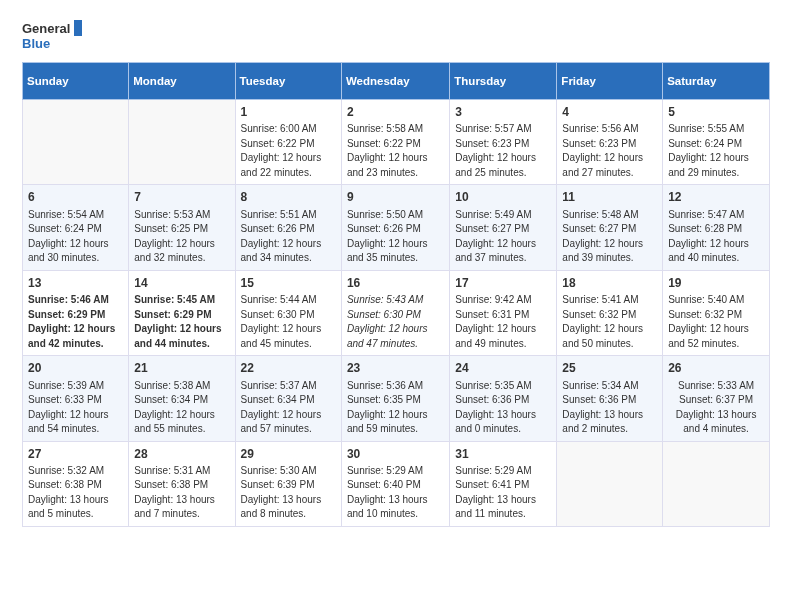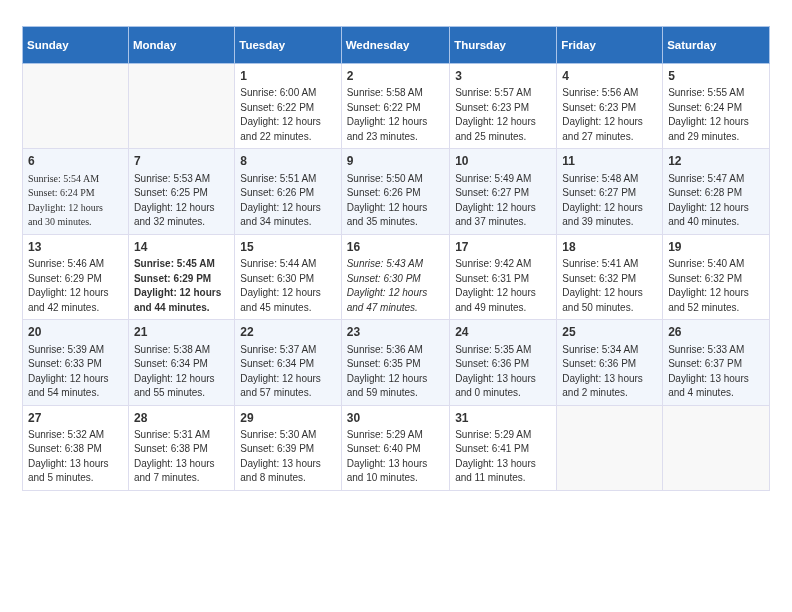--- a/index.html
+++ b/index.html
@@ -83,20 +83,33 @@
       background: #fff;
     }
     .calendar tbody tr:nth-child(even) td:not(.empty) {
       background: #f2f6fc;
     }
   </style>
 </head>
 <body>
 
 <div class="page">
+  <div class="header-row">
+    <div class="logo">
+    <svg width="60" height="36" viewBox="0 0 60 36" xmlns="http://www.w3.org/2000/svg">
+      <text x="0" y="15" font-size="13" font-weight="bold" fill="#333" font-family="Arial">General</text>
+      <text x="0" y="30" font-size="13" font-weight="bold" fill="#2a6ebb" font-family="Arial">Blue</text>
+      <polygon points="56,2 64,2 64,18 56,18" fill="#2a6ebb" transform="translate(-4,0)"></polygon>
+    </svg>
+  </div>
+    <div class="title-block">
+      <div class="month-title"></div>
+      <div class="location"></div>
+    </div>
+  </div>
 
   <table class="calendar">
     <thead>
       <tr>
       <th>Sunday</th>
           <th>Monday</th>
           <th>Tuesday</th>
           <th>Wednesday</th>
           <th>Thursday</th>
           <th>Friday</th>
@@ -139,21 +152,21 @@
             <span class="day-num">5</span>
             <div class="day-detail" style="white-space: pre-line;">Sunrise: 5:55 AM
 Sunset: 6:24 PM
 Daylight: 12 hours
 and 29 minutes.</div>
           </td>
         </tr>
         <tr>
           <td>
             <span class="day-num">6</span>
-            <div class="day-detail" style="white-space: pre-line; font-family: Liberation Serif, serif;">Sunrise: 5:54 AM
+            <div class="day-detail" style="white-space: pre-line;">Sunrise: 5:54 AM
 Sunset: 6:24 PM
 Daylight: 12 hours
 and 30 minutes.</div>
           </td>
           <td>
             <span class="day-num">7</span>
             <div class="day-detail" style="white-space: pre-line;">Sunrise: 5:53 AM
 Sunset: 6:25 PM
 Daylight: 12 hours
 and 32 minutes.</div>
@@ -190,21 +203,21 @@
             <span class="day-num">12</span>
             <div class="day-detail" style="white-space: pre-line;">Sunrise: 5:47 AM
 Sunset: 6:28 PM
 Daylight: 12 hours
 and 40 minutes.</div>
           </td>
         </tr>
         <tr>
           <td>
             <span class="day-num">13</span>
-            <div class="day-detail" style="white-space: pre-line;">Sunrise: 5:46 AM
+            <div class="day-detail" style="white-space: pre-line; font-weight: bold;">Sunrise: 5:46 AM
 Sunset: 6:29 PM
 Daylight: 12 hours
 and 42 minutes.</div>
           </td>
           <td>
             <span class="day-num">14</span>
             <div class="day-detail" style="white-space: pre-line; font-weight: bold;">Sunrise: 5:45 AM
 Sunset: 6:29 PM
 Daylight: 12 hours
 and 44 minutes.</div>
@@ -283,21 +296,21 @@
           </td>
           <td>
             <span class="day-num">25</span>
             <div class="day-detail" style="white-space: pre-line;">Sunrise: 5:34 AM
 Sunset: 6:36 PM
 Daylight: 13 hours
 and 2 minutes.</div>
           </td>
           <td>
             <span class="day-num">26</span>
-            <div class="day-detail" style="white-space: pre-line;">Sunrise: 5:33 AM
+            <div class="day-detail" style="white-space: pre-line; text-align: center;">Sunrise: 5:33 AM
 Sunset: 6:37 PM
 Daylight: 13 hours
 and 4 minutes.</div>
           </td>
         </tr>
         <tr>
           <td>
             <span class="day-num">27</span>
             <div class="day-detail" style="white-space: pre-line;">Sunrise: 5:32 AM
 Sunset: 6:38 PM

